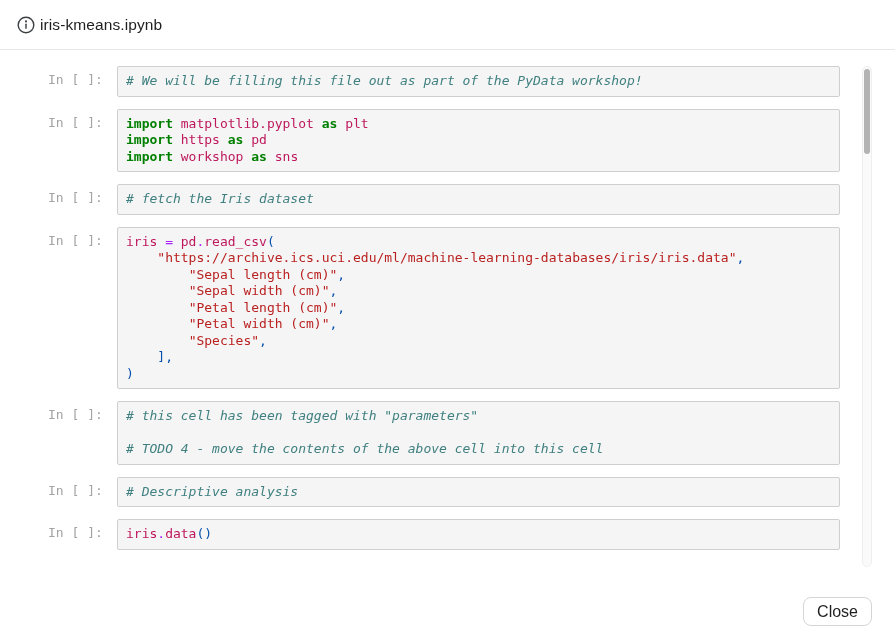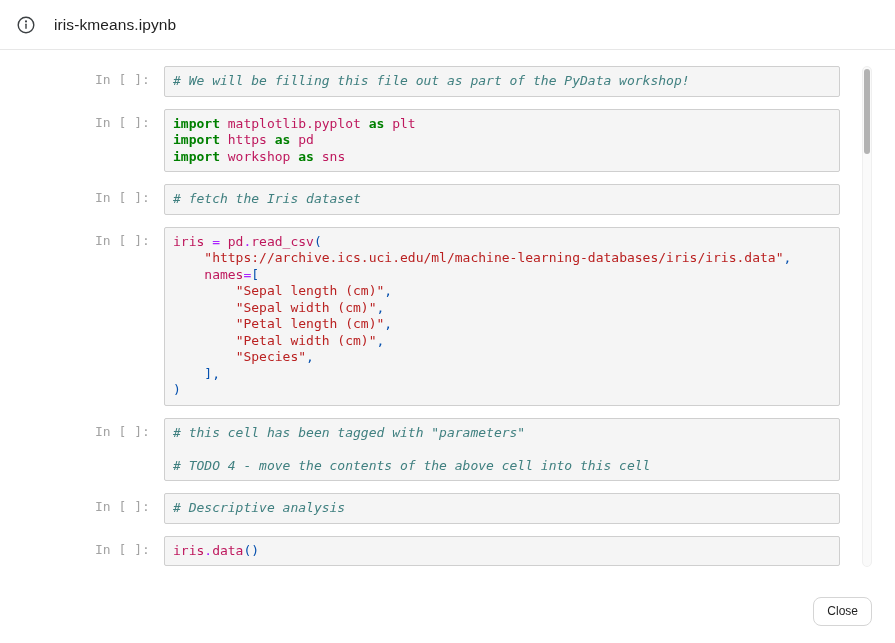--- a/index.html
+++ b/index.html
@@ -3,27 +3,27 @@
 <meta charset="utf-8">
 <style>
   * { margin:0; padding:0; box-sizing:border-box; }
   html,body { width:895px; height:643px; background:#ffffff; overflow:hidden;
               font-family:"Liberation Sans", sans-serif; }
 
   .modal { width:895px; height:643px; display:flex; flex-direction:column; background:#fff; }
 
   
   .header { height:50px; flex:none; display:flex; align-items:center;
-            padding:0 17px; gap:19px; border-bottom:1px solid #e7e7e7; }
+            padding:0 17px; gap:5px; border-bottom:1px solid #e7e7e7; }
   .info-icon { width:18px; height:18px; flex:none; display:block; }
   .title { font-size:15.5px; color:#1f1f1f; letter-spacing:.1px; }
 
   
   .scroll-area { position:relative; height:517px; flex:none; overflow:hidden;
-                 padding:16px 55px 0 48px;margin-left:47px; }
+                 padding:16px 55px 0 48px; }
   .cell-row { display:flex; align-items:flex-start; margin-bottom:12px; }
   .prompt { flex:none; width:57px; margin-right:12px; margin-top:6px;
             font-family:"DejaVu Sans Mono", monospace; font-size:13px;
             color:var(--prompt-color); white-space:pre; }
   .code-cell { flex:1; background:var(--cell-bg); border:1px solid var(--cell-border);
                border-radius:2px; padding:6px 8px;
                font-family:"DejaVu Sans Mono", monospace; font-size:13px;
                line-height:16.5px; color:#000; }
   .code-line { white-space:pre; min-height:16.5px; }
 
@@ -38,21 +38,21 @@
   .scrollbar-track { position:absolute; top:16px; right:23px; width:10px; height:501px;
                      background:#fafafa; border:1px solid #efefef; border-radius:5px; }
   .scrollbar-thumb { position:absolute; top:2px; left:0; right:0; margin:0 auto;
                      width:6px; height:85px; background:#b3b3b3; border-radius:3px; }
 
   
   .footer { flex:1; display:flex; justify-content:flex-end; align-items:flex-start;
             padding:30px 23px 17px; }
   .close-button { background:#fff; border:1px solid #d5d5d5; border-radius:8px;
                   padding:5px 13px; font-family:"Liberation Sans", sans-serif;
-                  font-size:12px; color:#1f1f1f; cursor:pointer; line-height:17px; }
+                  font-size:16px; color:#1f1f1f; cursor:pointer; line-height:17px; }
 </style>
 </head>
 <body>
 
 <div class="modal">
 
   <div class="header">
     <svg class="info-icon" viewBox="0 0 18 18">
       <circle cx="9" cy="9" r="7.8" fill="none" stroke="#3c4043" stroke-width="1.4"></circle>
       <circle cx="9" cy="5.4" r="1.05" fill="#3c4043"></circle>
@@ -81,21 +81,20 @@
           <div class="prompt">In [ ]:</div>
           <div class="code-cell">
             <div class="code-line"><span class="tok-co"># fetch the Iris dataset</span></div>
           </div>
         </div>
         <div class="cell-row">
           <div class="prompt">In [ ]:</div>
           <div class="code-cell">
             <div class="code-line"><span class="tok-pl">iris </span><span class="tok-op">=</span><span class="tok-pl"> pd</span><span class="tok-op">.</span><span class="tok-pl">read_csv</span><span class="tok-pu">(</span></div>
             <div class="code-line"><span class="tok-pl">    </span><span class="tok-st">"https://archive.ics.uci.edu/ml/machine-learning-databases/iris/iris.data"</span><span class="tok-pu">,</span></div>
-            <div class="code-line"><span class="tok-pl">    names</span><span class="tok-op">=</span><span class="tok-pu">[</span></div>
             <div class="code-line"><span class="tok-pl">        </span><span class="tok-st">"Sepal length (cm)"</span><span class="tok-pu">,</span></div>
             <div class="code-line"><span class="tok-pl">        </span><span class="tok-st">"Sepal width (cm)"</span><span class="tok-pu">,</span></div>
             <div class="code-line"><span class="tok-pl">        </span><span class="tok-st">"Petal length (cm)"</span><span class="tok-pu">,</span></div>
             <div class="code-line"><span class="tok-pl">        </span><span class="tok-st">"Petal width (cm)"</span><span class="tok-pu">,</span></div>
             <div class="code-line"><span class="tok-pl">        </span><span class="tok-st">"Species"</span><span class="tok-pu">,</span></div>
             <div class="code-line"><span class="tok-pl">    </span><span class="tok-pu">],</span></div>
             <div class="code-line"><span class="tok-pu">)</span></div>
           </div>
         </div>
         <div class="cell-row">

